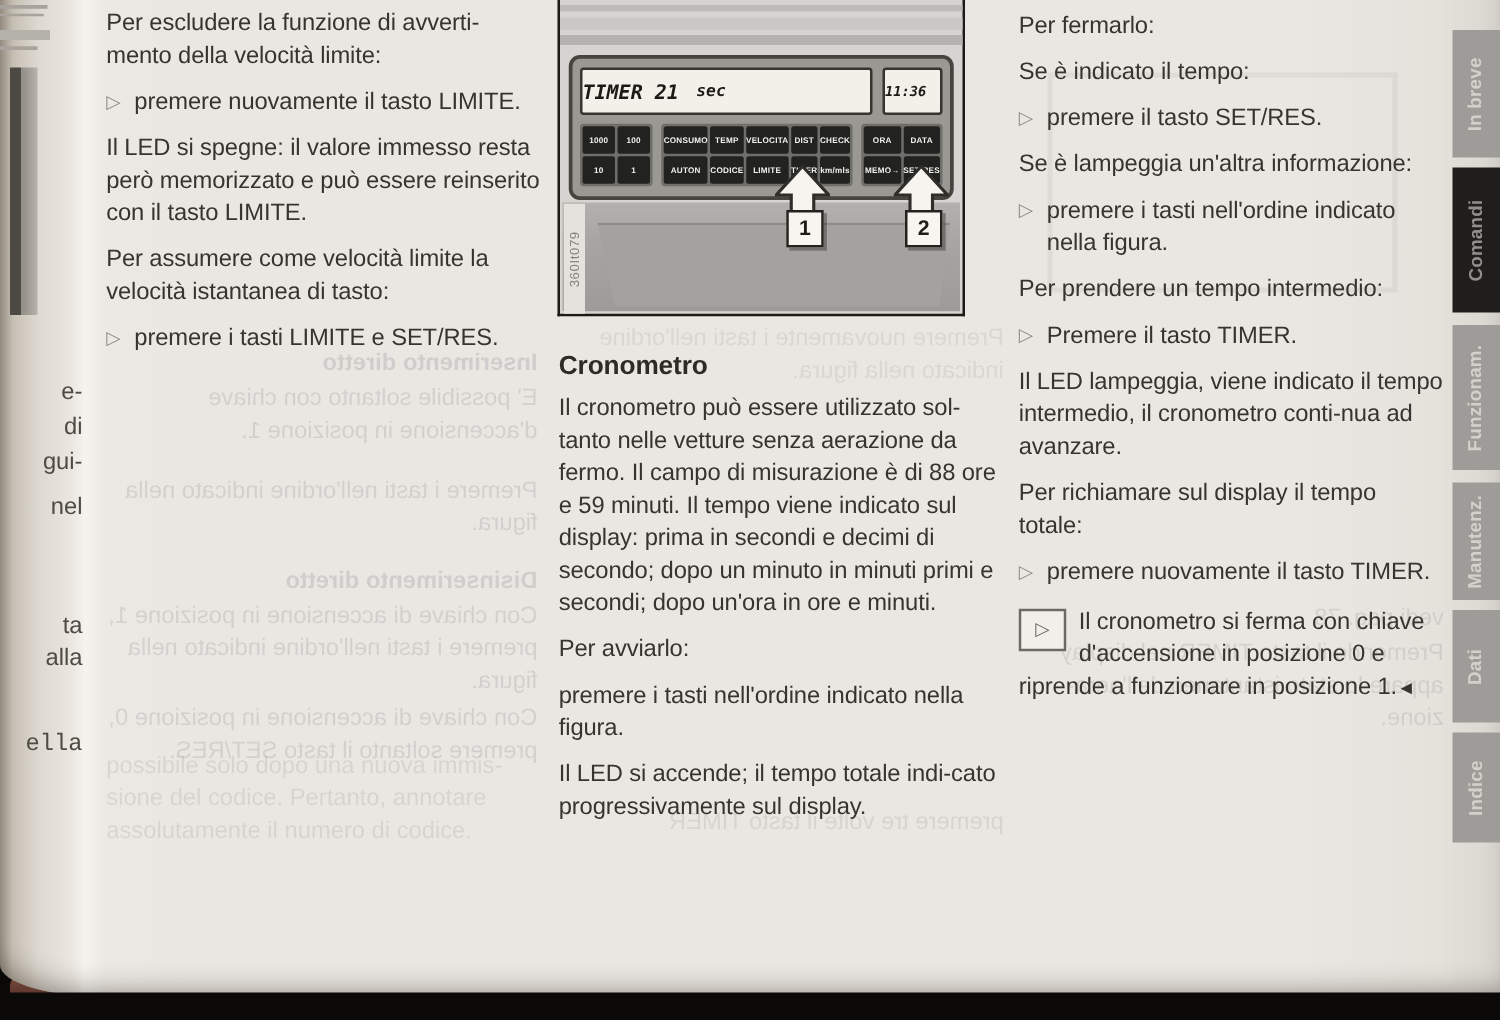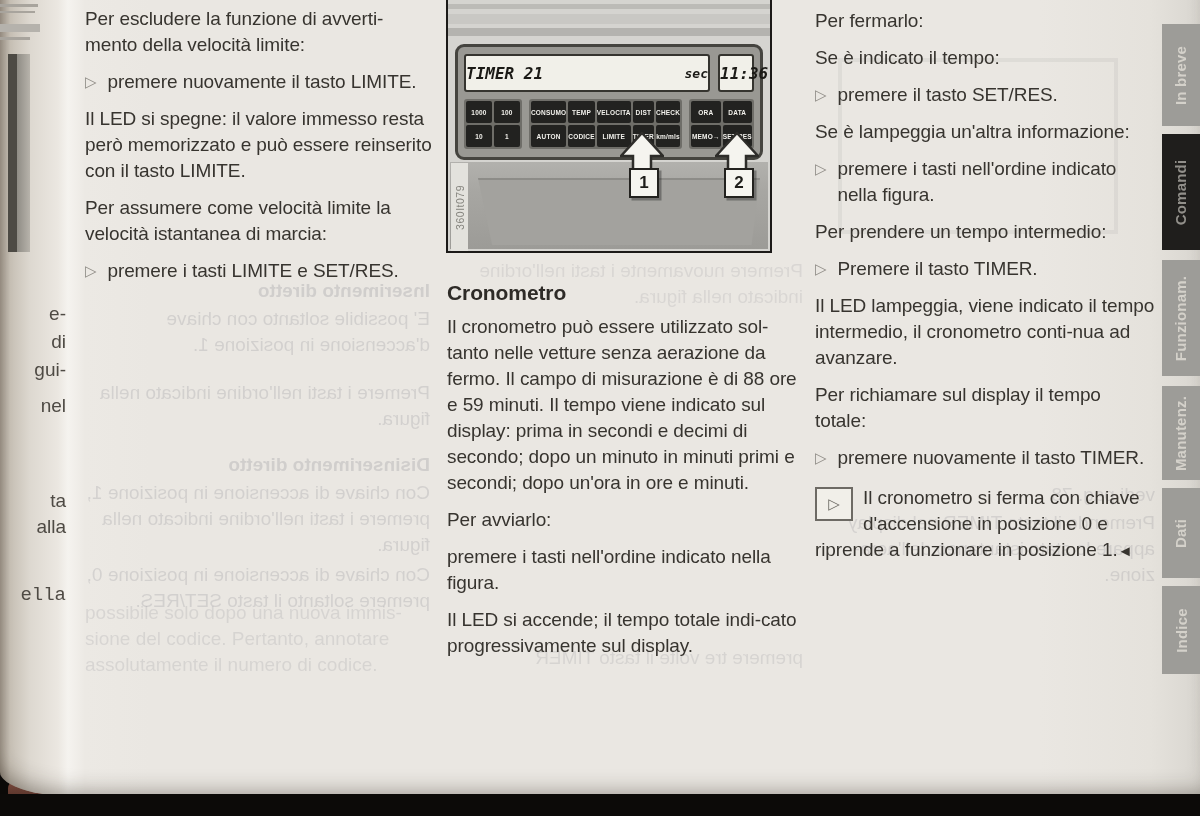--- a/index.html
+++ b/index.html
@@ -48,25 +48,25 @@
   #figure{position:absolute;left:446px;top:0;width:326px;height:253px;
     border-left:2px solid #1c1a18;border-right:2px solid #1c1a18;border-bottom:2px solid #1c1a18;
     background:#d5d4d0;box-sizing:border-box;}
   .trim1{position:absolute;left:0;top:4px;width:100%;height:5px;background:#bcbbb7;}
   .trim2{position:absolute;left:0;top:14px;width:100%;height:10px;background:#c9c8c4;}
   .trim3{position:absolute;left:0;top:28px;width:100%;height:8px;background:#b4b3af;}
   #panel{position:absolute;left:7px;top:44px;width:308px;height:116px;box-sizing:border-box;
     background:#999893;border:3px solid #45443f;border-radius:9px;padding:7px 6px 6px 6px;}
   #lcd-row{display:flex;gap:8px;height:38px;}
   .lcd{background:#f1f0e9;border:2px solid #35342f;border-radius:3px;box-sizing:border-box;
-    display:flex;align-items:center;justify-content:space-between;
+    display:flex;align-items:center;justify-content:flex-start;
     font-family:"DejaVu Sans Mono",monospace;font-style:italic;font-weight:bold;color:#1b1a16;}
   #lcd-main{flex:1;font-size:16px;gap:14px;}
   #lcd-main .unit{font-size:13px;}
-  #lcd-clock{width:36px;font-size:16px;}
+  #lcd-clock{width:48px;font-size:11px;}
   #key-row{display:flex;gap:7px;margin-top:7px;height:50px;}
   .keygroup{background:#6f6e69;border-radius:3px;padding:2px;display:grid;gap:2px;}
   #kg-left{width:62px;grid-template-columns:1fr 1fr;}
   #kg-center{flex:1;grid-template-columns:repeat(5,1fr);}
   #kg-right{width:70px;grid-template-columns:1fr 1fr;}
   .key{background:#222220;color:#f2f1ec;border-radius:2px;display:flex;align-items:center;
     justify-content:center;font-size:6.5px;font-weight:bold;letter-spacing:.2px;}
   #photo-id{position:absolute;left:3px;top:163px;width:17px;height:88px;background:#e3e2dd;
     display:flex;align-items:center;justify-content:center;}
   #photo-id span{writing-mode:vertical-rl;transform:rotate(180deg);font-size:10.5px;
@@ -125,21 +125,21 @@
   <div class="ghost mir" style="left:815px;top:482px;width:340px;opacity:.17;">vedi pag. 78</div>
   <div class="ghost mir" style="left:815px;top:510px;width:340px;opacity:.17;">Premendo il tasto TIMER nel display appare lo stato istantaneo dell'aera-zione.</div>
 
   <div class="col" id="col-left">
     <p class="para">Per escludere la funzione di avverti-mento della velocità limite:</p>
     <div class="bullet-row">
       <span class="bullet-marker">▷</span>
       <span>premere nuovamente il tasto LIMITE.</span>
     </div>
     <p class="para">Il LED si spegne: il valore immesso resta però memorizzato e può essere reinserito con il tasto LIMITE.</p>
-    <p class="para">Per assumere come velocità limite la velocità istantanea di marcia:</p>
+    <p class="para">Per assumere come velocità limite la velocità istantanea di tasto:</p>
     <div class="bullet-row">
       <span class="bullet-marker">▷</span>
       <span>premere i tasti LIMITE e SET/RES.</span>
     </div>
   </div>
 
   <div id="figure">
     <div class="trim1"></div>
     <div class="trim2"></div>
     <div class="trim3"></div>

